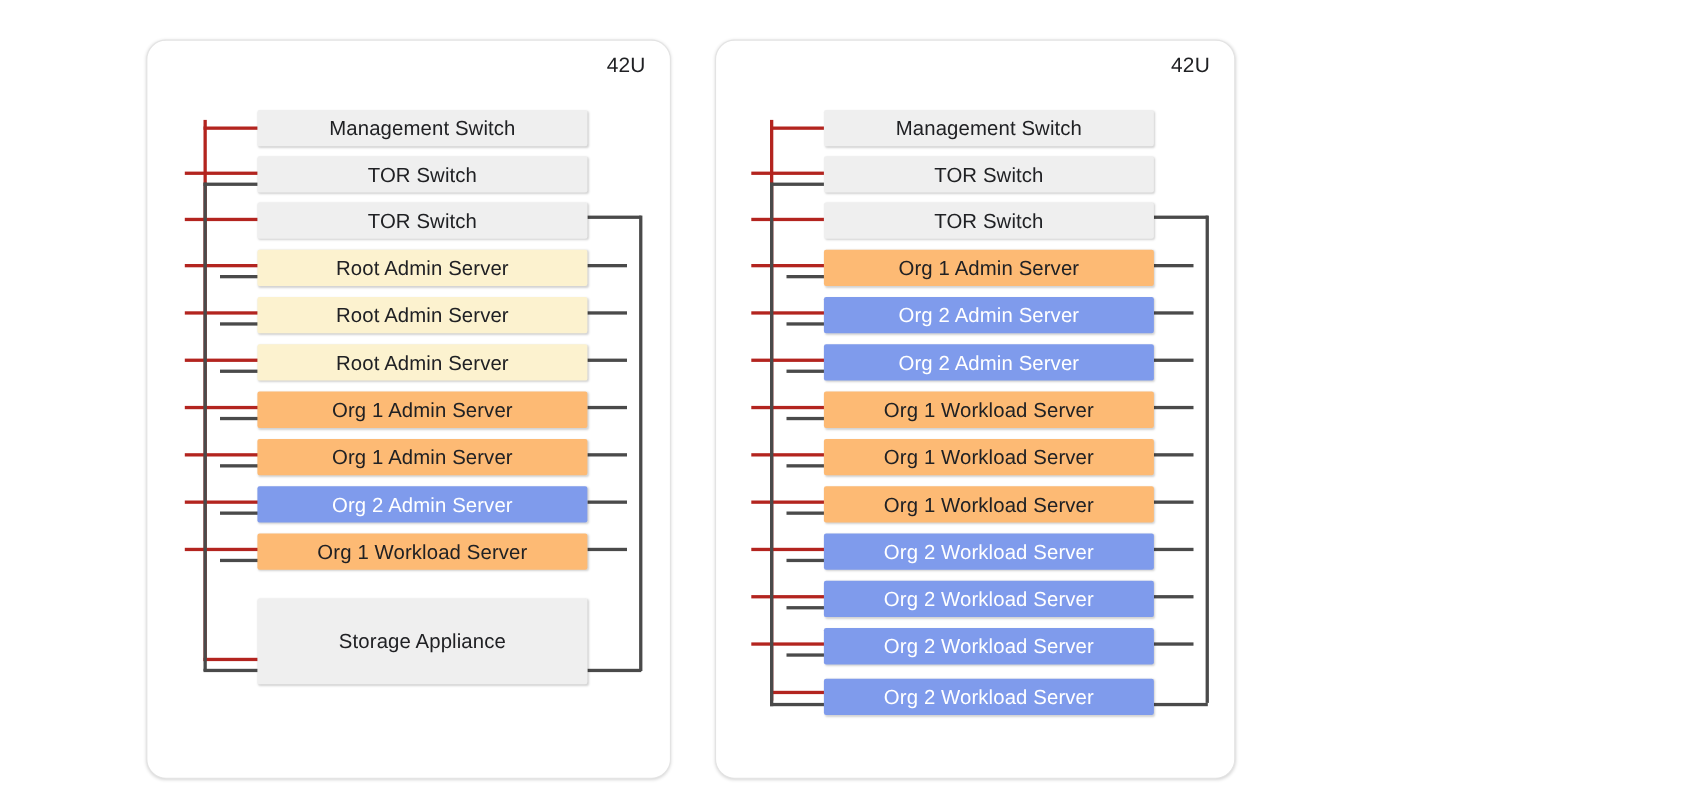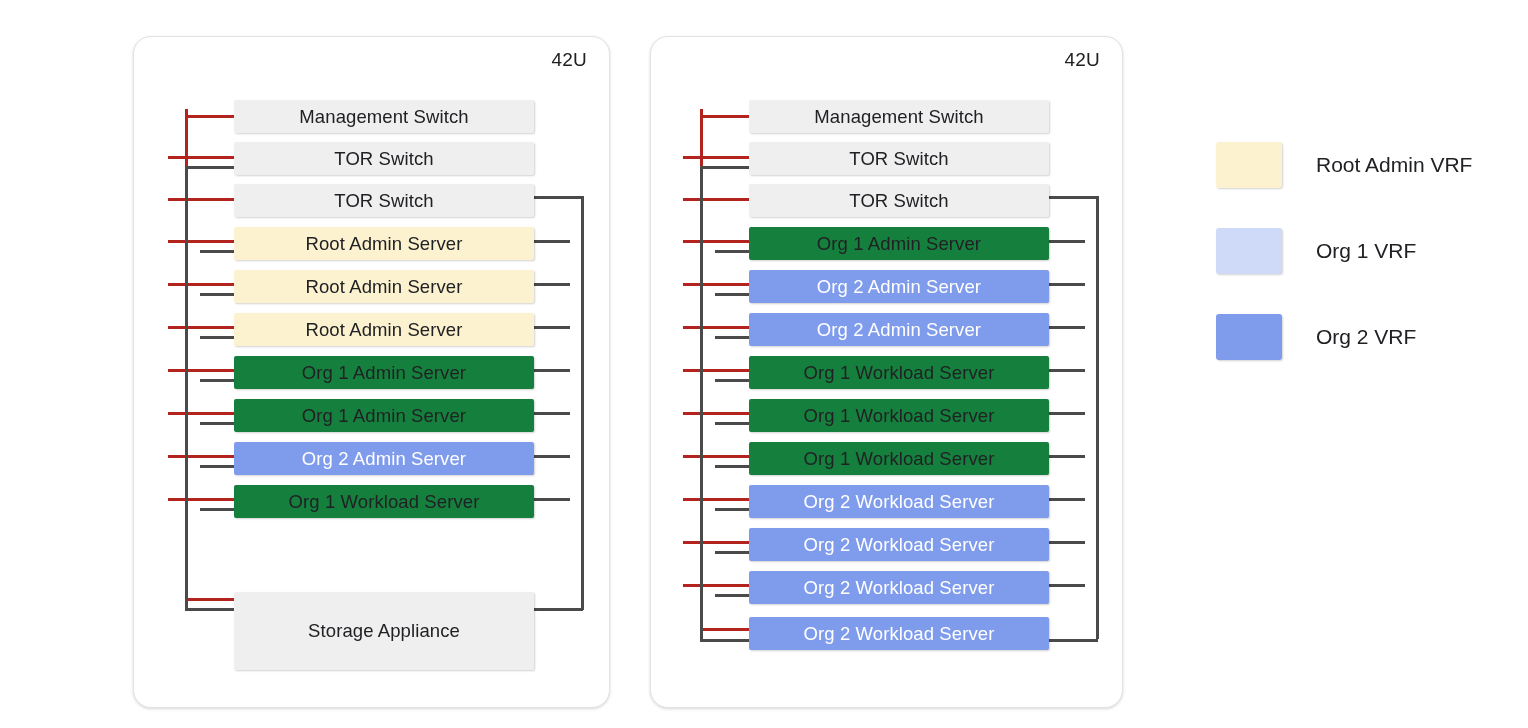--- a/index.html
+++ b/index.html
@@ -48,21 +48,21 @@
     border-radius: 2px;
     font-size: 18.5px;
     letter-spacing: 0.1px;
     box-shadow: 1px 1px 2px rgba(0,0,0,0.18);
     white-space: nowrap;
     text-align: center;
   }
   .device.t-switch   { background: #efefef; color: #202124; }
   .device.t-storage  { background: #efefef; color: #202124; }
   .device.t-root     { background: #fcf2cf; color: #202124; }
-  .device.t-org1     { background: #15803d; color: #202124; }
+  .device.t-org1     { background: #fdba74; color: #202124; }
   .device.t-org2     { background: #7f9bec; color: #ffffff; }
 
   
   .wire {
     position: absolute;
   }
   .wire.h-red  { height: 3px;  background: #b3241f; }
   .wire.v-red  { width: 3px;   background: #b3241f; }
   .wire.h-gray { height: 2.5px; background: #4a4a4a; }
   .wire.v-gray { width: 2.5px;  background: #4a4a4a; }
@@ -150,21 +150,21 @@
   <div class="device t-switch" style="left:234px; top:100px; width:300px; height:33px;">Management Switch</div>
   <div class="device t-switch" style="left:234px; top:142px; width:300px; height:33px;">TOR Switch</div>
   <div class="device t-switch" style="left:234px; top:184px; width:300px; height:33px;">TOR Switch</div>
   <div class="device t-root" style="left:234px; top:227px; width:300px; height:33px;">Root Admin Server</div>
   <div class="device t-root" style="left:234px; top:270px; width:300px; height:33px;">Root Admin Server</div>
   <div class="device t-root" style="left:234px; top:313px; width:300px; height:33px;">Root Admin Server</div>
   <div class="device t-org1" style="left:234px; top:356px; width:300px; height:33px;">Org 1 Admin Server</div>
   <div class="device t-org1" style="left:234px; top:399px; width:300px; height:33px;">Org 1 Admin Server</div>
   <div class="device t-org2" style="left:234px; top:442px; width:300px; height:33px;">Org 2 Admin Server</div>
   <div class="device t-org1" style="left:234px; top:485px; width:300px; height:33px;">Org 1 Workload Server</div>
-  <div class="device t-storage" style="left:234px; top:592px; width:300px; height:78px;">Storage Appliance</div>
+  <div class="device t-storage" style="left:234px; top:544px; width:300px; height:78px;">Storage Appliance</div>
 
   <div class="wire v-red" style="left:700px; top:109px; height:528px;"></div>
   <div class="wire h-red" style="left:700px; top:115px; width:51px;"></div>
   <div class="wire h-red" style="left:683px; top:156px; width:68px;"></div>
   <div class="wire h-red" style="left:683px; top:198px; width:68px;"></div>
   <div class="wire h-red" style="left:683px; top:240px; width:68px;"></div>
   <div class="wire h-red" style="left:683px; top:283px; width:68px;"></div>
   <div class="wire h-red" style="left:683px; top:326px; width:68px;"></div>
   <div class="wire h-red" style="left:683px; top:369px; width:68px;"></div>
   <div class="wire h-red" style="left:683px; top:412px; width:68px;"></div>
@@ -207,28 +207,14 @@
   <div class="device t-org2" style="left:749px; top:270px; width:300px; height:33px;">Org 2 Admin Server</div>
   <div class="device t-org2" style="left:749px; top:313px; width:300px; height:33px;">Org 2 Admin Server</div>
   <div class="device t-org1" style="left:749px; top:356px; width:300px; height:33px;">Org 1 Workload Server</div>
   <div class="device t-org1" style="left:749px; top:399px; width:300px; height:33px;">Org 1 Workload Server</div>
   <div class="device t-org1" style="left:749px; top:442px; width:300px; height:33px;">Org 1 Workload Server</div>
   <div class="device t-org2" style="left:749px; top:485px; width:300px; height:33px;">Org 2 Workload Server</div>
   <div class="device t-org2" style="left:749px; top:528px; width:300px; height:33px;">Org 2 Workload Server</div>
   <div class="device t-org2" style="left:749px; top:571px; width:300px; height:33px;">Org 2 Workload Server</div>
   <div class="device t-org2" style="left:749px; top:617px; width:300px; height:33px;">Org 2 Workload Server</div>
 
-  <div id="legend">
-    <div class="legend-row">
-      <div class="legend-swatch" style="background:#fcf2cf;"></div>
-      <div class="legend-label">Root Admin VRF</div>
-    </div>
-    <div class="legend-row">
-      <div class="legend-swatch" style="background:#cfd9f8;"></div>
-      <div class="legend-label">Org 1 VRF</div>
-    </div>
-    <div class="legend-row">
-      <div class="legend-swatch" style="background:#7f9bec;"></div>
-      <div class="legend-label">Org 2 VRF</div>
-    </div>
-  </div>
 
 </div>
 
 </body></html>

